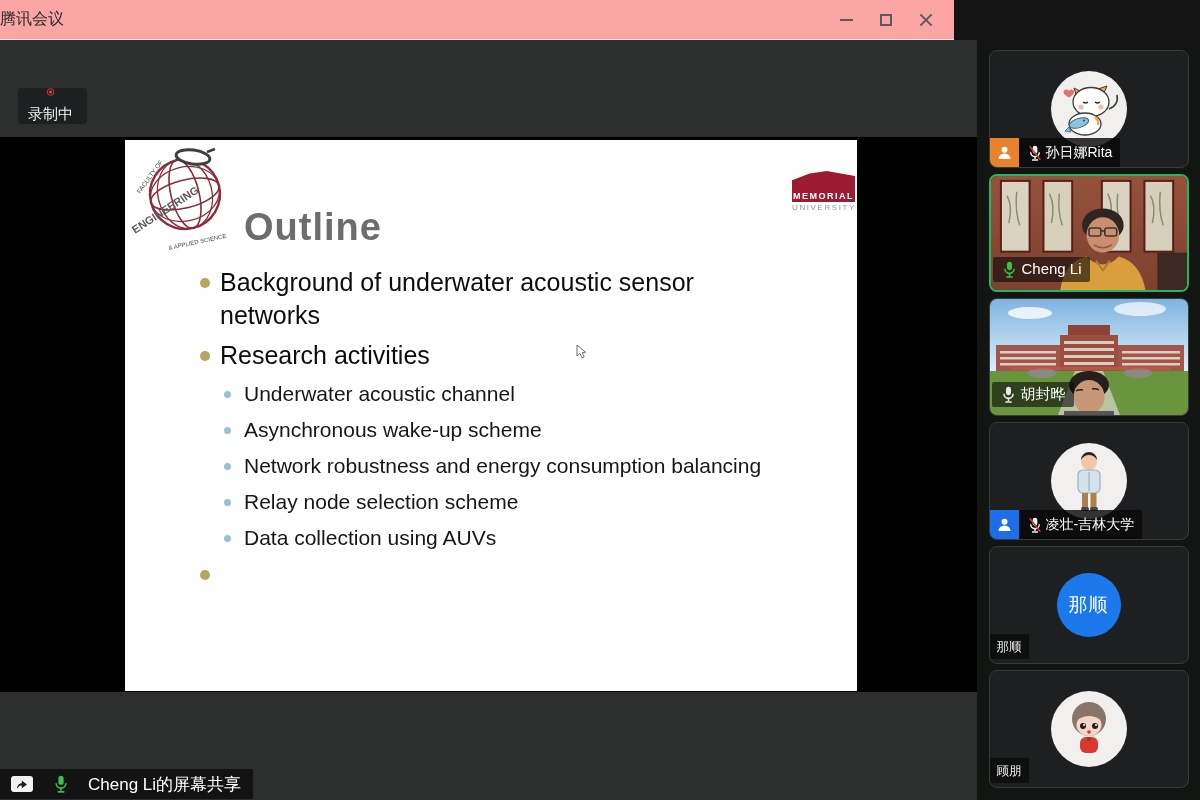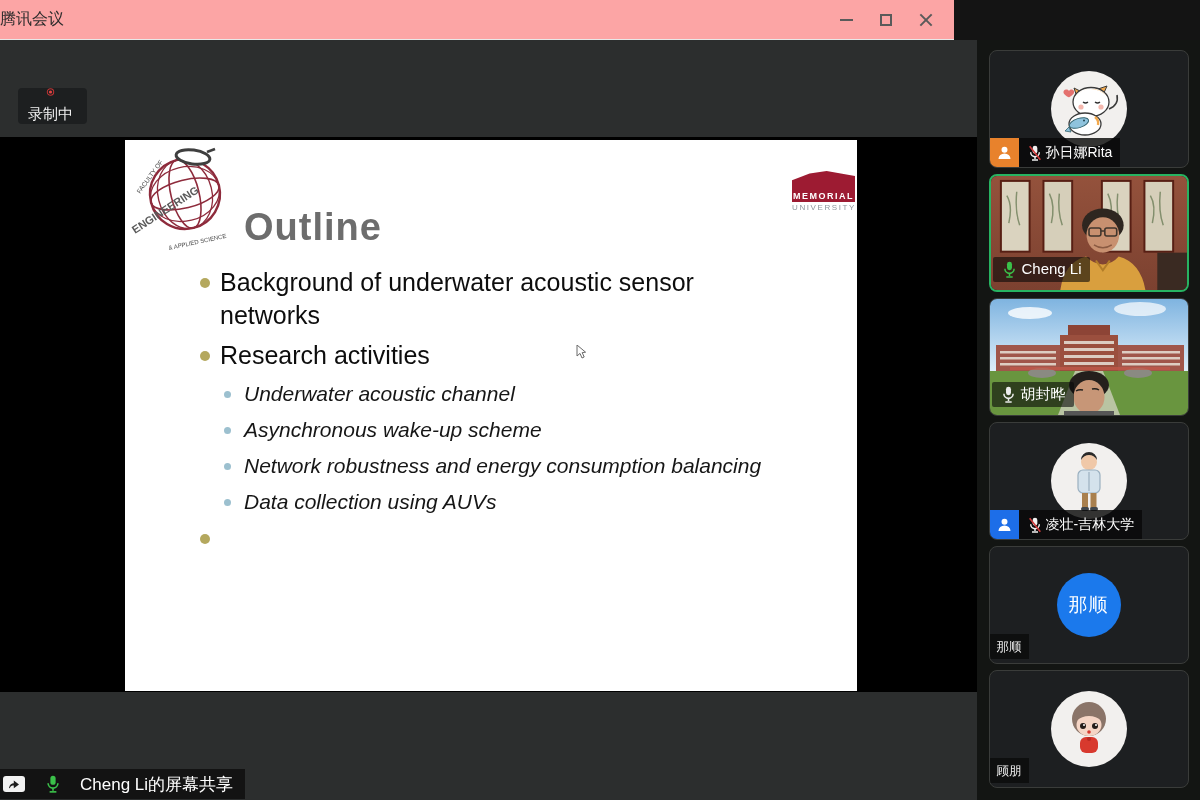--- a/index.html
+++ b/index.html
@@ -33,36 +33,36 @@
   .mun { position:absolute; left:667px; top:0; width:63px; height:47px; }
   .mun-red { position:relative; width:63px; height:31px; background:#9d1b32;
              clip-path:polygon(0 30%, 28% 8%, 55% 0, 100% 16%, 100% 100%, 0 100%);margin-top:31px; }
   .mun-red div { position:absolute; bottom:1px; width:100%; text-align:center; color:#fff; font-size:9px; font-weight:bold; letter-spacing:1.5px; }
   .mun-white { width:63px; text-align:center; color:#8f969c; font-size:8px; letter-spacing:1.6px; margin-top:1px; }
 
   
   .bullets { position:absolute; left:75px; top:126px; width:585px; }
   .b1 { position:relative; padding-left:20px; font-size:25px; line-height:33px; color:#0d0d0d; }
   .b1 .dot { position:absolute; left:0; top:12px; width:10px; height:10px; border-radius:50%; background:#b4a85e; }
-  .sub { margin:4px 0 2px 24px;font-style:italic; }
+  .sub { margin:4px 0 2px 24px; }
   .b2 { position:relative; padding-left:20px; font-size:21px; line-height:36px; color:#161616; }
   .b2 .dot { position:absolute; left:0; top:15px; width:7px; height:7px; border-radius:50%; background:#9cc0cf; }
   .mt { margin-top:7px; }
 
   
   .sfooter { position:absolute; left:0; bottom:8px; width:100%; height:14px; font-size:10px; color:#3f3f3f; }
   .sfooter .f-date { position:absolute; left:135px; }
   .sfooter .f-title { position:absolute; left:50%; transform:translateX(-50%); white-space:nowrap; }
   .sfooter .f-page { position:absolute; right:30px; }
 
   .remote-cursor { position:absolute; left:451px; top:205px; }
 
   
   .share-banner { position:absolute; left:0; top:729px; height:30px; background:rgba(16,16,16,0.88);
-                  display:flex; align-items:center; padding:0 12px 0 2px; gap:18px; }
+                  display:flex; align-items:center; padding:0 12px 0 10px; gap:18px; }
   .share-banner span { color:#ffffff; font-size:17px; }
 
   
   .sidebar { position:absolute; left:977px; top:40px; width:223px; height:760px; background:#131513;
              display:flex; flex-direction:column; align-items:center; padding-top:10px; gap:6px; }
   .tile { position:relative; width:200px; height:118px; background:#1d1f21; border:1px solid #3a3c3a;
           border-radius:8px; overflow:hidden; cursor:pointer; flex:0 0 auto; }
   .tile.speaking { border:2px solid #27b361; }
   .avatar-wrap { position:absolute; left:0; top:0; width:100%; height:100%; display:flex; align-items:center; justify-content:center; }
   .avatar-circle { width:76px; height:76px; border-radius:50%; background:#f2f0ee; overflow:hidden; display:flex; align-items:center; justify-content:center; }
@@ -138,20 +138,21 @@
           <div class="mun-white">UNIVERSITY</div>
         </div>
 
         <div class="bullets">
           <div class="b1"><span class="dot"></span><span>Background of underwater acoustic sensor networks</span></div>
           <div class="b1 mt"><span class="dot"></span><span>Research activities</span></div>
           <div class="sub">
             <div class="b2"><span class="dot"></span><span>Underwater acoustic channel</span></div>
             <div class="b2"><span class="dot"></span><span>Asynchronous wake-up scheme</span></div>
             <div class="b2"><span class="dot"></span><span>Network robustness and energy consumption balancing</span></div>
+            <div class="b2"><span class="dot"></span><span>Relay node selection scheme</span></div>
             <div class="b2"><span class="dot"></span><span>Data collection using AUVs</span></div>
           </div>
           <div class="b1"><span class="dot"></span></div>
         </div>
 
 
         <svg class="remote-cursor" width="12" height="14" viewBox="0 0 12 14">
           <polygon points="1,0 1,11 4,8.4 6,13 8.2,12 6.2,7.6 9.6,7.2" fill="#fdfdfd" stroke="#6a6a6a" stroke-width="1"></polygon>
         </svg>
       </div>

